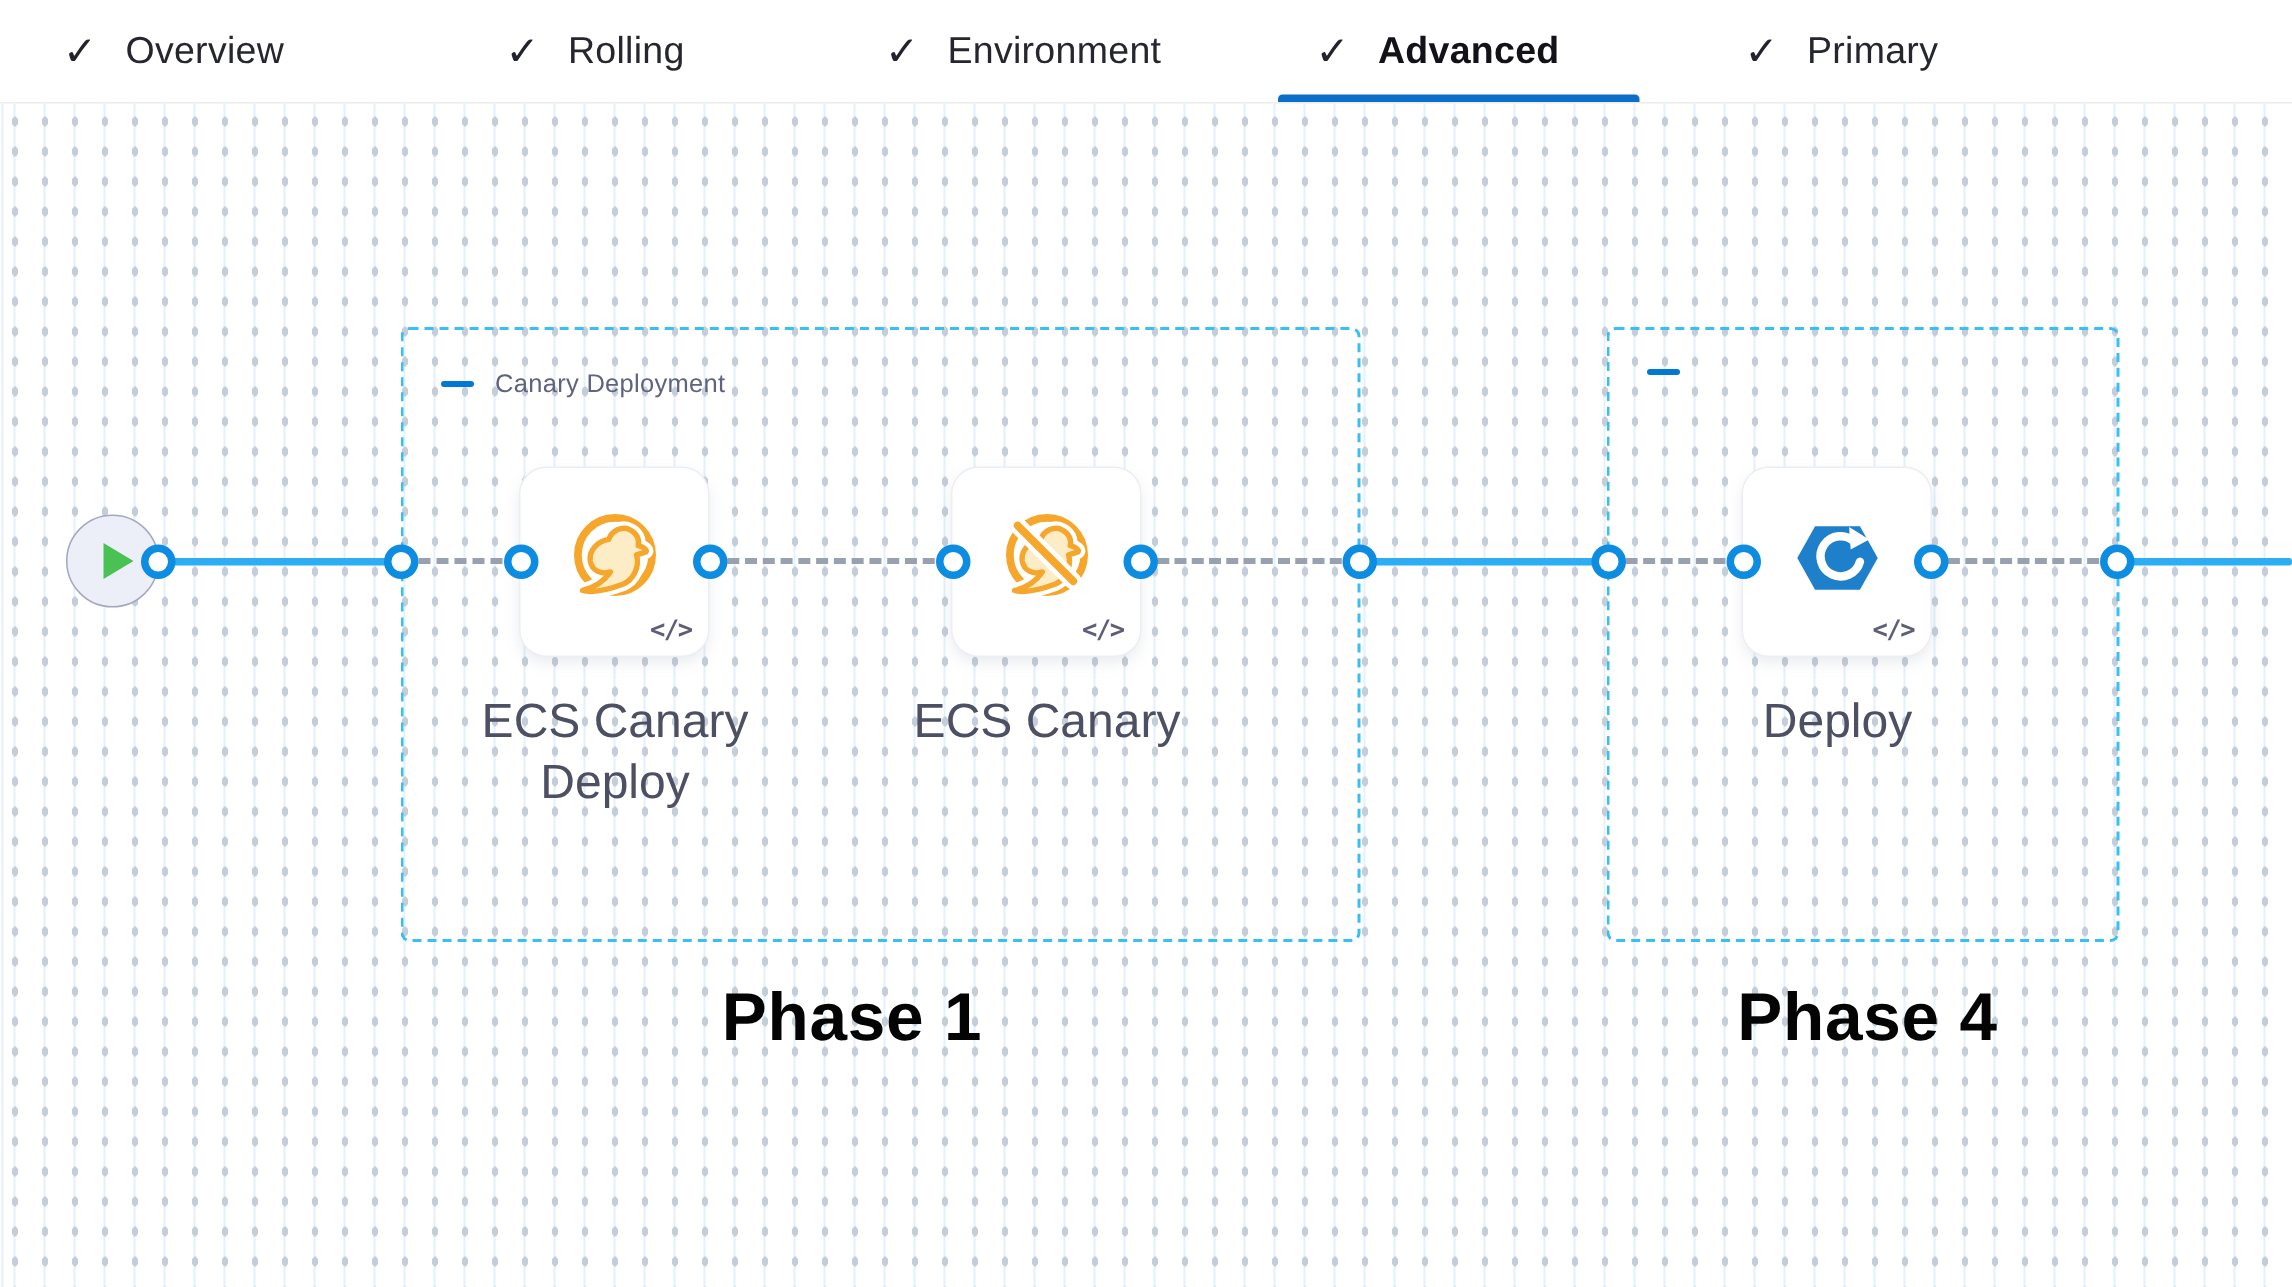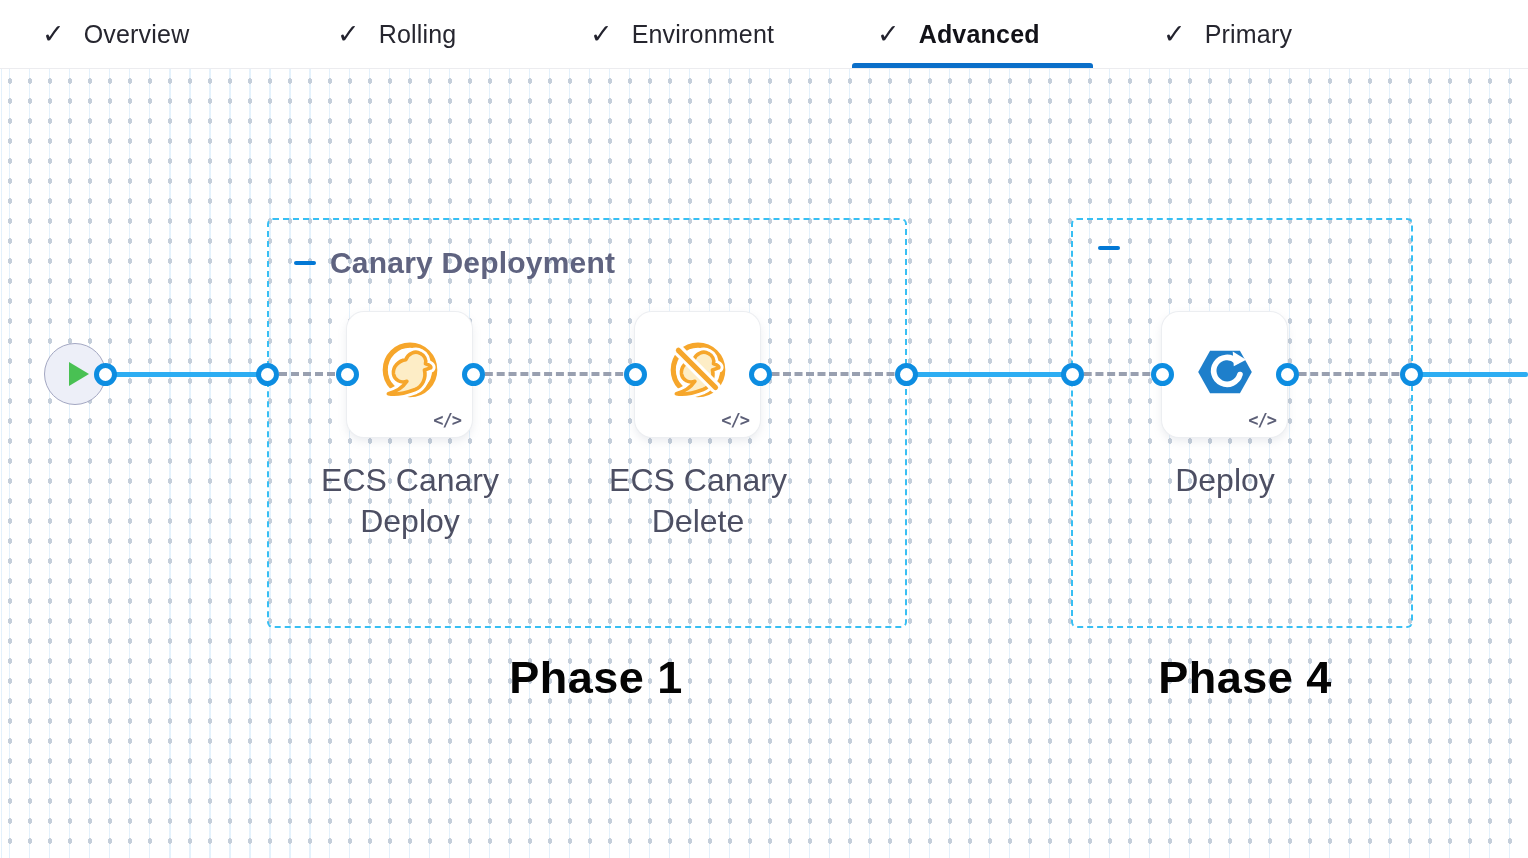--- a/index.html
+++ b/index.html
@@ -40,21 +40,21 @@
                 background:#edeff8; border:1.5px solid #a3a7c2; z-index:4;
                 display:flex; align-items:center; justify-content:center; }
   .play-tri { width:0; height:0; border-top:12px solid transparent; border-bottom:12px solid transparent;
               border-left:20px solid #49c153; margin-left:7px; }
 
   
   .group { position:absolute; top:149px; height:410px; border:2px dashed #38bff3; border-radius:6px;
            z-index:1; }
   .group-header { display:flex; align-items:center; gap:14px; padding:26px 0 0 25px; cursor:pointer; }
   .minus-icon { width:22px; height:4px; border-radius:2px; background:#0278d5; flex:none; }
-  .group-label { font-size:30px; color:#5f6380; font-weight:700; letter-spacing:.2px; }
+  .group-label { font-size:17px; color:#5f6380; font-weight:400; letter-spacing:.2px; }
 
   
   .card { position:absolute; top:243px; width:125px; height:125px; background:#ffffff;
           border-radius:17px; z-index:5; cursor:pointer;
           box-shadow:0 0 0 1px #eceef1, 0 4px 10px rgba(130,140,160,.18); }
   .card .icon { position:absolute; left:50%; top:27px; transform:translateX(-50%); width:66px; height:66px; }
   .code-badge { position:absolute; right:11px; bottom:7px; font-size:17px; font-weight:700;
                 color:#5c5f77; letter-spacing:-1px; font-family:"DejaVu Sans Mono",monospace; }
 
   
@@ -156,35 +156,34 @@
       </span>
       <span class="code-badge">&lt;/&gt;</span>
     </div>
 
     <div class="step-label" style="left:290px">
       <span>ECS Canary</span>
       <span>Deploy</span>
     </div>
     <div class="step-label" style="left:578px">
       <span>ECS Canary</span>
-      <span>Delete</span>
     </div>
     <div class="step-label" style="left:1105px">
       <span>Deploy</span>
     </div>
 
     <div class="port" style="left:94px"></div>
     <div class="port" style="left:256px"></div>
     <div class="port" style="left:336px"></div>
     <div class="port" style="left:462px"></div>
     <div class="port" style="left:624px"></div>
     <div class="port" style="left:749px"></div>
     <div class="port" style="left:895px"></div>
     <div class="port" style="left:1061px"></div>
     <div class="port" style="left:1151px"></div>
     <div class="port" style="left:1276px"></div>
     <div class="port" style="left:1400px"></div>
 
-    <div class="phase" style="left:466px">Phase 1</div>
+    <div class="phase" style="left:438px">Phase 1</div>
     <div class="phase" style="left:1115px">Phase 4</div>
 
   </div>
 </div>
 
 </body></html>

